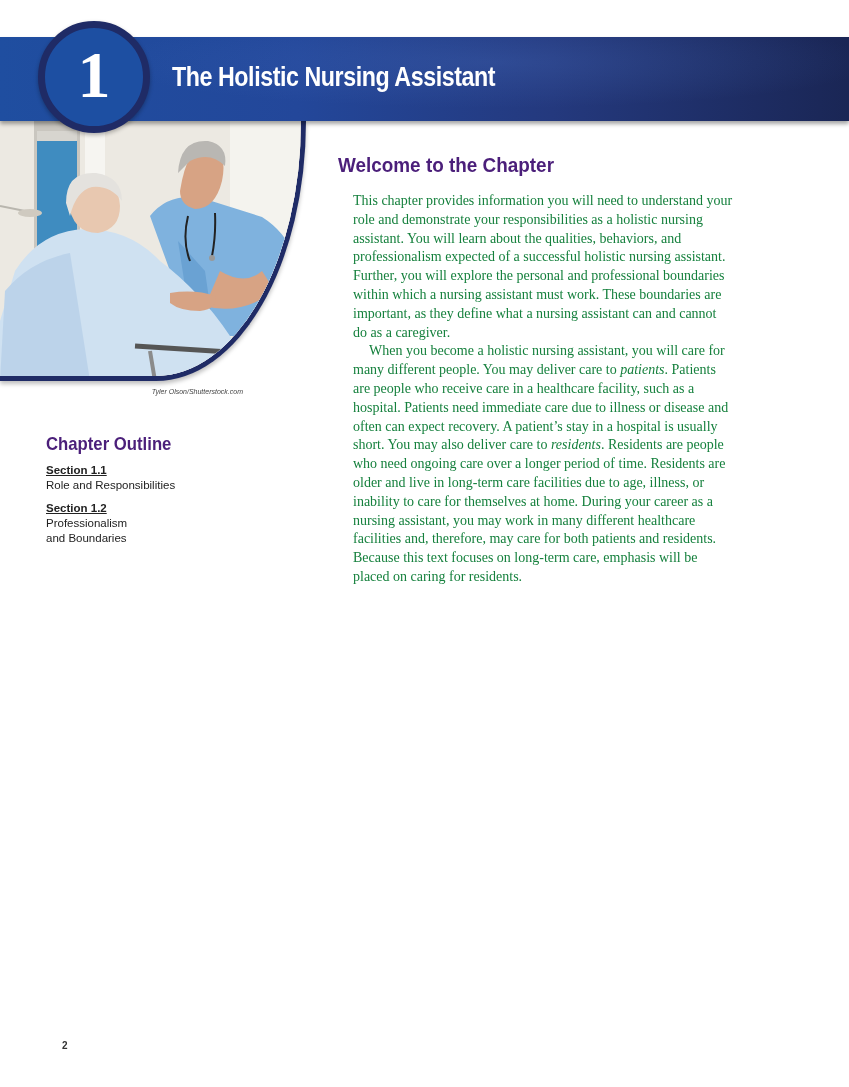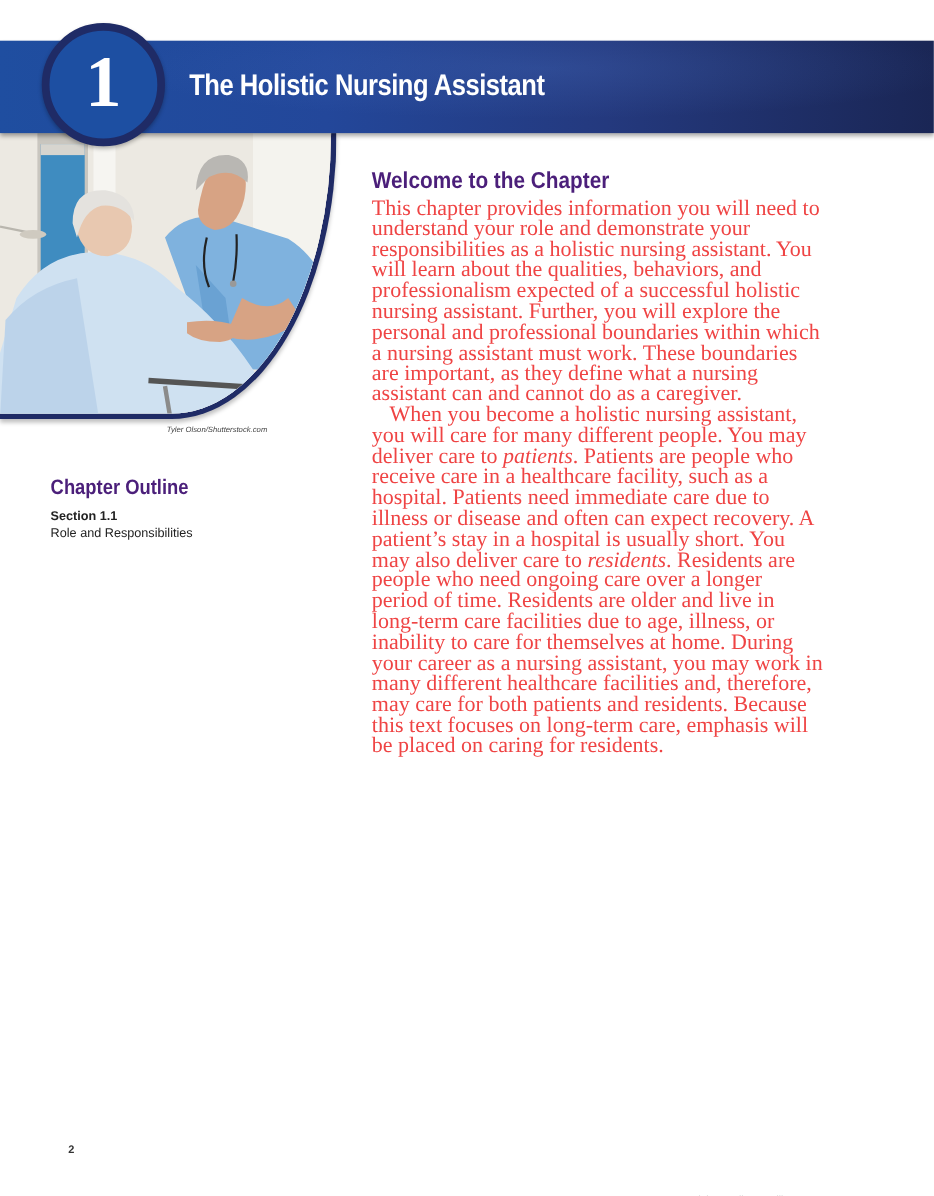--- a/index.html
+++ b/index.html
@@ -50,29 +50,29 @@
     position: absolute; left: 0; width: 243px; top: 388px; text-align: right;
     font-family: "Liberation Sans", sans-serif; font-style: italic; font-size: 7px; color: #444;
   }
   .outline { position: absolute; left: 46px; top: 433px; width: 240px; }
   .outline-title {
     font-family: "Liberation Sans", sans-serif; font-weight: bold; font-size: 19px; color: #4b1f7a;
     transform: scaleX(0.88); transform-origin: left center; white-space: nowrap; margin-bottom: 2px;
   }
   .outline-section { margin-top: 8px; font-size: 11.5px; color: #222; line-height: 15px; }
   .outline-section:first-of-type { margin-top: 2px; }
-  .outline-section .sec-num { font-weight: bold; }
+  .outline-section .sec-num { font-weight: bold; text-decoration: underline; }
   .main { position: absolute; left: 338px; top: 153px; width: 410px; }
   .welcome-title {
     font-family: "Liberation Sans", sans-serif; font-weight: bold; font-size: 21px; color: #4b1f7a;
     transform: scaleX(0.9); transform-origin: left center; white-space: nowrap; margin-bottom: 3px;
   }
   .body-text {
-    font-family: "Liberation Serif", serif; font-size: 20px; line-height: 18.8px; color: #ef4444;
-    margin: 0; text-align: left;
+    font-family: "Liberation Serif", serif; font-size: 14px; line-height: 18.8px; color: #15803d;
+    margin: 15px; text-align: left;
   }
   .body-text p { margin: 0; }
   .body-text p + p { text-indent: 16px; }
   .body-text .term { font-weight: normal; font-style: italic; }
   .body-text .it { font-style: italic; }
   .footer-page {
     position: absolute; left: 62px; top: 1040px; font-size: 10px; font-weight: bold; color: #333;
   }
   .footer-copy {
     position: absolute; right: 87px; top: 1086px; font-size: 9px; color: #555;
@@ -116,20 +116,25 @@
   </svg>
 </div>
 <div class="photo-credit">Tyler Olson/Shutterstock.com</div>
 
 <div class="outline">
   <div class="outline-title">Chapter Outline</div>
   <div class="outline-section">
     <div class="sec-num">Section 1.1</div>
     <div>Role and Responsibilities</div>
   </div>
+  <div class="outline-section">
+    <div class="sec-num">Section 1.2</div>
+    <div>Professionalism</div>
+    <div>and Boundaries</div>
+  </div>
 </div>
 
 <div class="main">
   <div class="welcome-title">Welcome to the Chapter</div>
   <div class="body-text">
     <p>This chapter provides information you will need to understand your role and demonstrate your responsibilities as a holistic nursing assistant. You will learn about the qualities, behaviors, and professionalism expected of a successful holistic nursing assistant. Further, you will explore the personal and professional boundaries within which a nursing assistant must work. These boundaries are important, as they define what a nursing assistant can and cannot do as a caregiver.</p>
     <p><span>When you become a holistic nursing assistant, you will care for many different people. You may deliver care to </span><span class="term">patients</span><span>. Patients are people who receive care in a healthcare facility, such as a hospital. Patients need immediate care due to illness or disease and often can expect recovery. A patient’s stay in a hospital is usually short. You may also deliver care to </span><span class="term">residents</span><span>. Residents are people who need ongoing care over a longer period of time. Residents are older and live in long-term care facilities due to age, illness, or inability to care for themselves at home. During your career as a nursing assistant, you may work in many different healthcare facilities and, therefore, may care for both patients and residents. Because this text focuses on long-term care, emphasis will be placed on caring for residents.</span></p>
   </div>
 </div>
 

